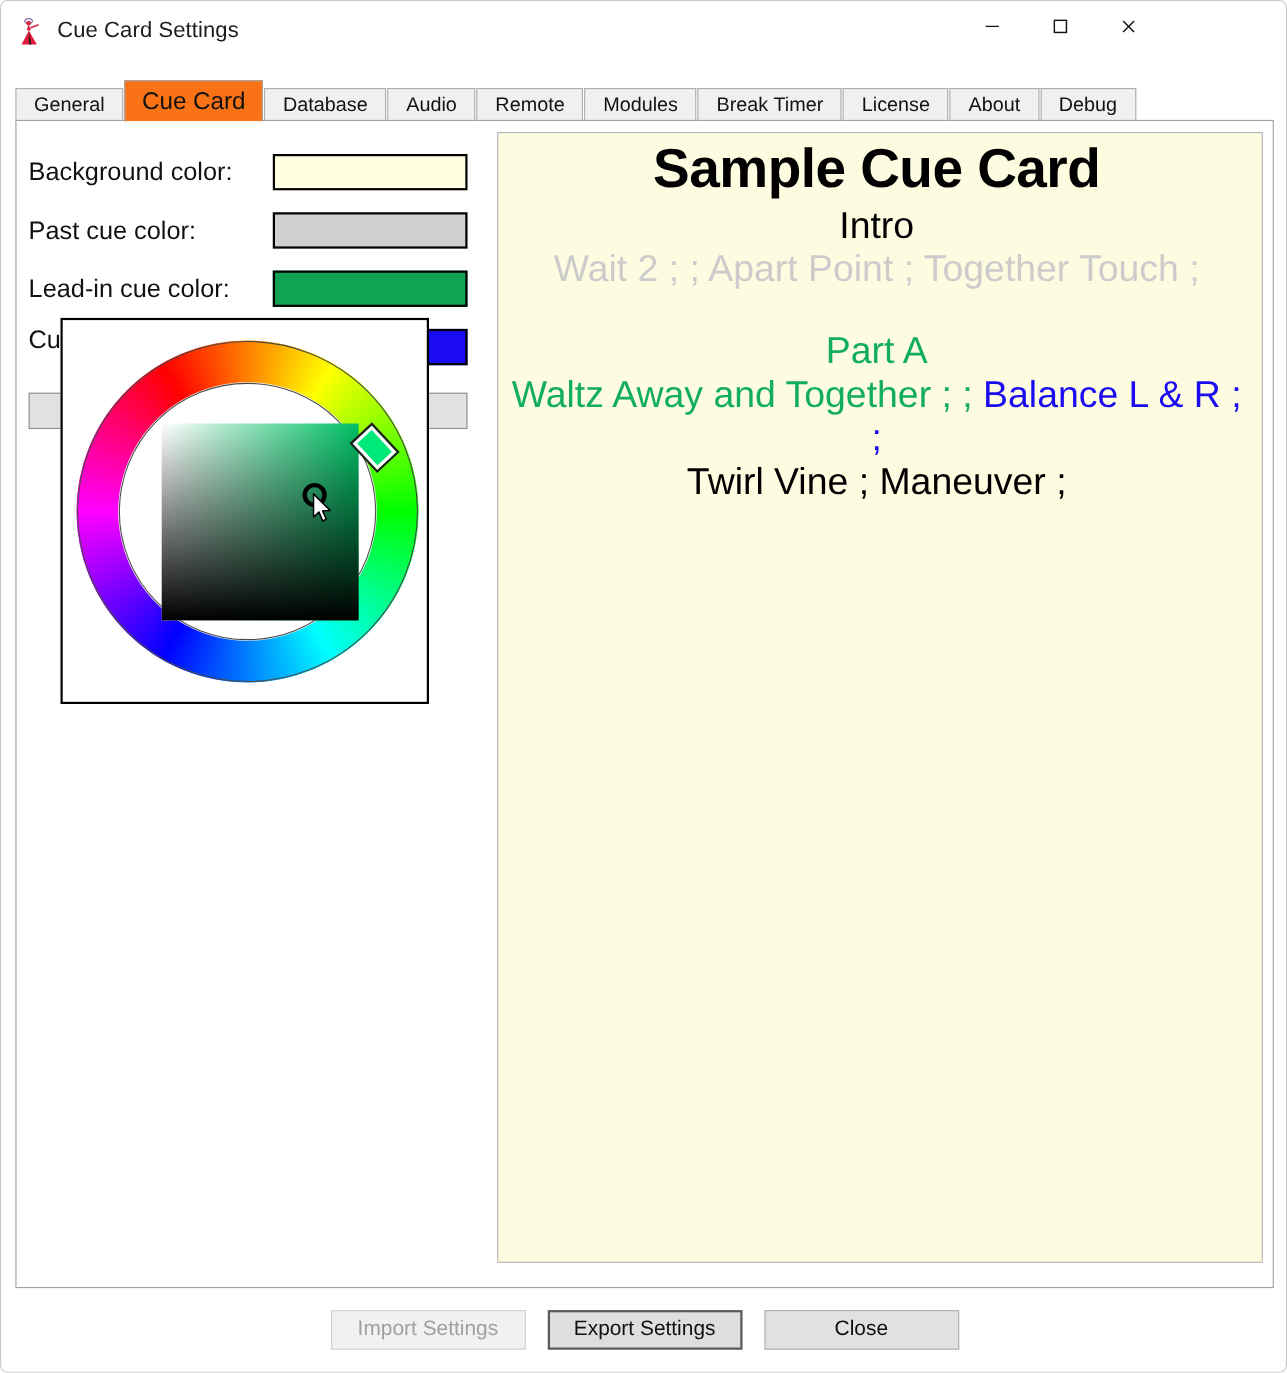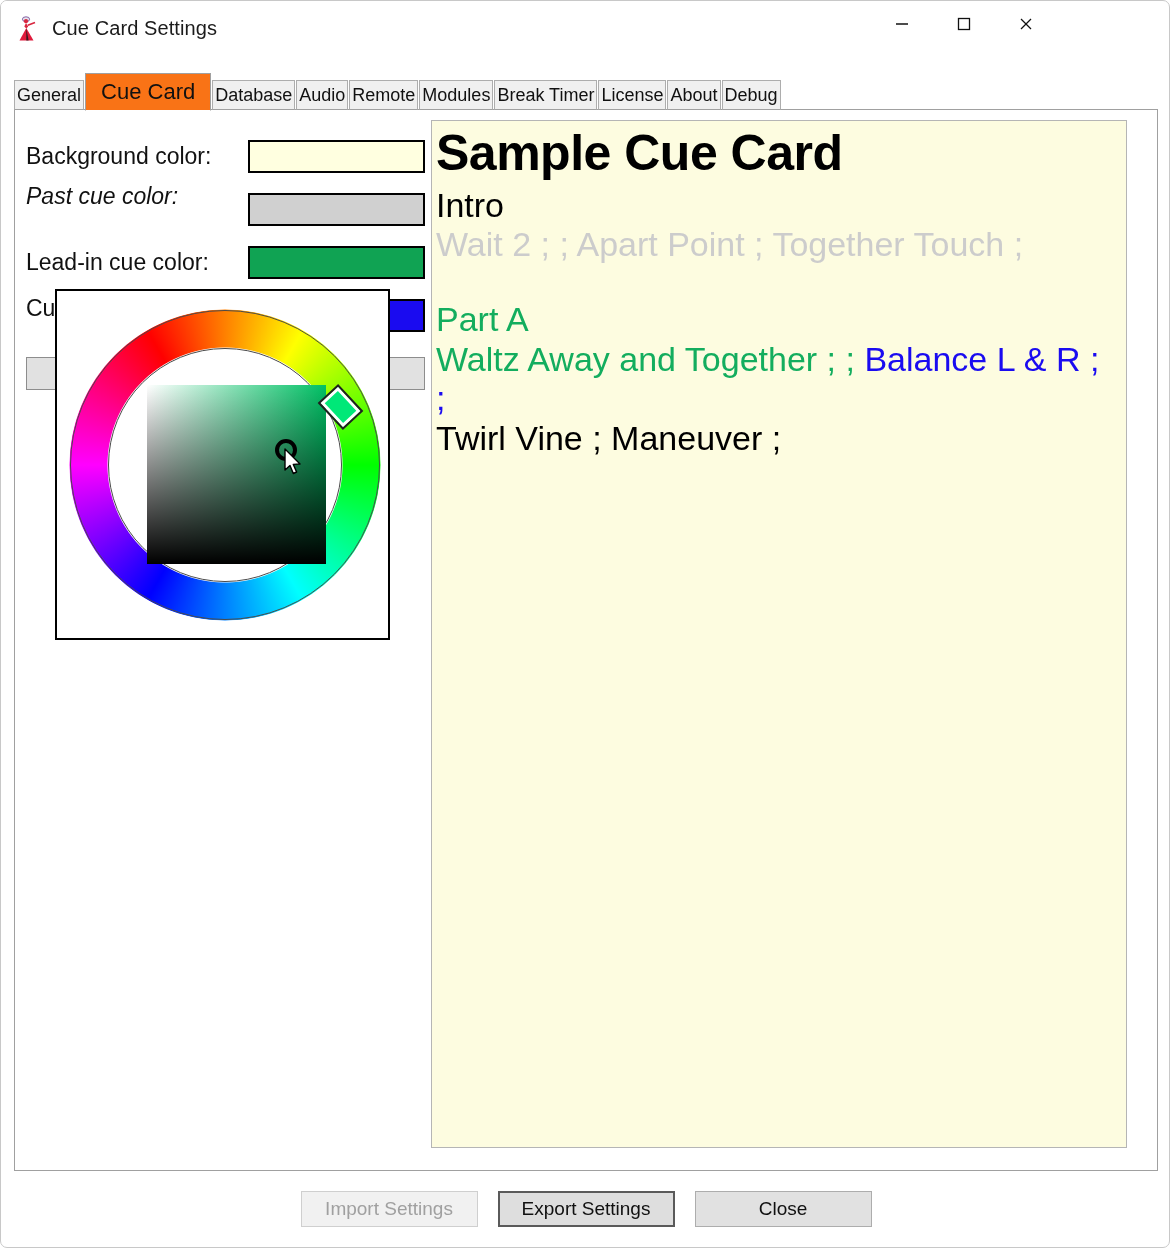--- a/index.html
+++ b/index.html
@@ -62,21 +62,21 @@
   #tabstrip {
     position: absolute;
     left: 13px; top: 72px;
     width: 1144px; height: 37px;
     display: flex;
     align-items: flex-end;
     z-index: 5;
   }
   .tab {
     height: 30px;
-    padding: 0 2px;
+    padding: 0 16px;
     display: flex; align-items: center; justify-content: center;
     font-size: 18px;
     color: #111;
     background: #f0f0f0;
     border: 1px solid #adadad;
     border-bottom: 1px solid #a0a0a0;
     box-sizing: border-box;
     margin-right: 1px;
     white-space: nowrap;
     cursor: default;
@@ -341,38 +341,38 @@
     <div class="tab">Debug</div>
   </div>
 
   <div id="tabpage">
 
     <div class="setting-row" style="left:11px; top:28px;">
       <span class="setting-label">Background color:</span>
     </div>
     <div class="swatch" style="left:233px; top:30px; width:177px; height:33px; background:#FFFFE0;"></div>
 
-    <div class="setting-row" style="left:11px; top:68px;font-style:italic;">
+    <div class="setting-row" style="left:11px; top:81px;">
       <span class="setting-label">Past cue color:</span>
     </div>
     <div class="swatch" style="left:233px; top:83px; width:177px; height:33px; background:#D0D0D0;"></div>
 
     <div class="setting-row" style="left:11px; top:134px;">
       <span class="setting-label">Lead-in cue color:</span>
     </div>
     <div class="swatch" style="left:233px; top:136px; width:177px; height:33px; background:#10A353;"></div>
 
     <div class="setting-row" style="left:11px; top:180px;">
       <span class="setting-label">Cur</span>
     </div>
     <div class="swatch" style="left:233px; top:189px; width:177px; height:33px; background:#1A0BF0;"></div>
 
     <div class="wide-button" style="left:11px; top:247px; width:399px; height:33px;"></div>
 
-    <div id="cuecard" style="left:416px; top:10px;">
+    <div id="cuecard" style="left:437px; top:10px;text-align:center;">
       <div id="cc-title">Sample Cue Card</div>
 
       <div class="cc-section cc-normal">Intro</div>
       <div class="cc-section cc-past">Wait 2 ; ; Apart Point ; Together Touch ;</div>
 
       <div class="cc-blank"></div>
 
       <div class="cc-section cc-leadin">Part A</div>
       <div class="cc-section"><span class="cc-leadin">Waltz Away and Together ; ; </span><span class="cc-current">Balance L &amp; R ; ; </span></div>
       <div class="cc-section cc-normal">Twirl Vine ; Maneuver ;</div>

